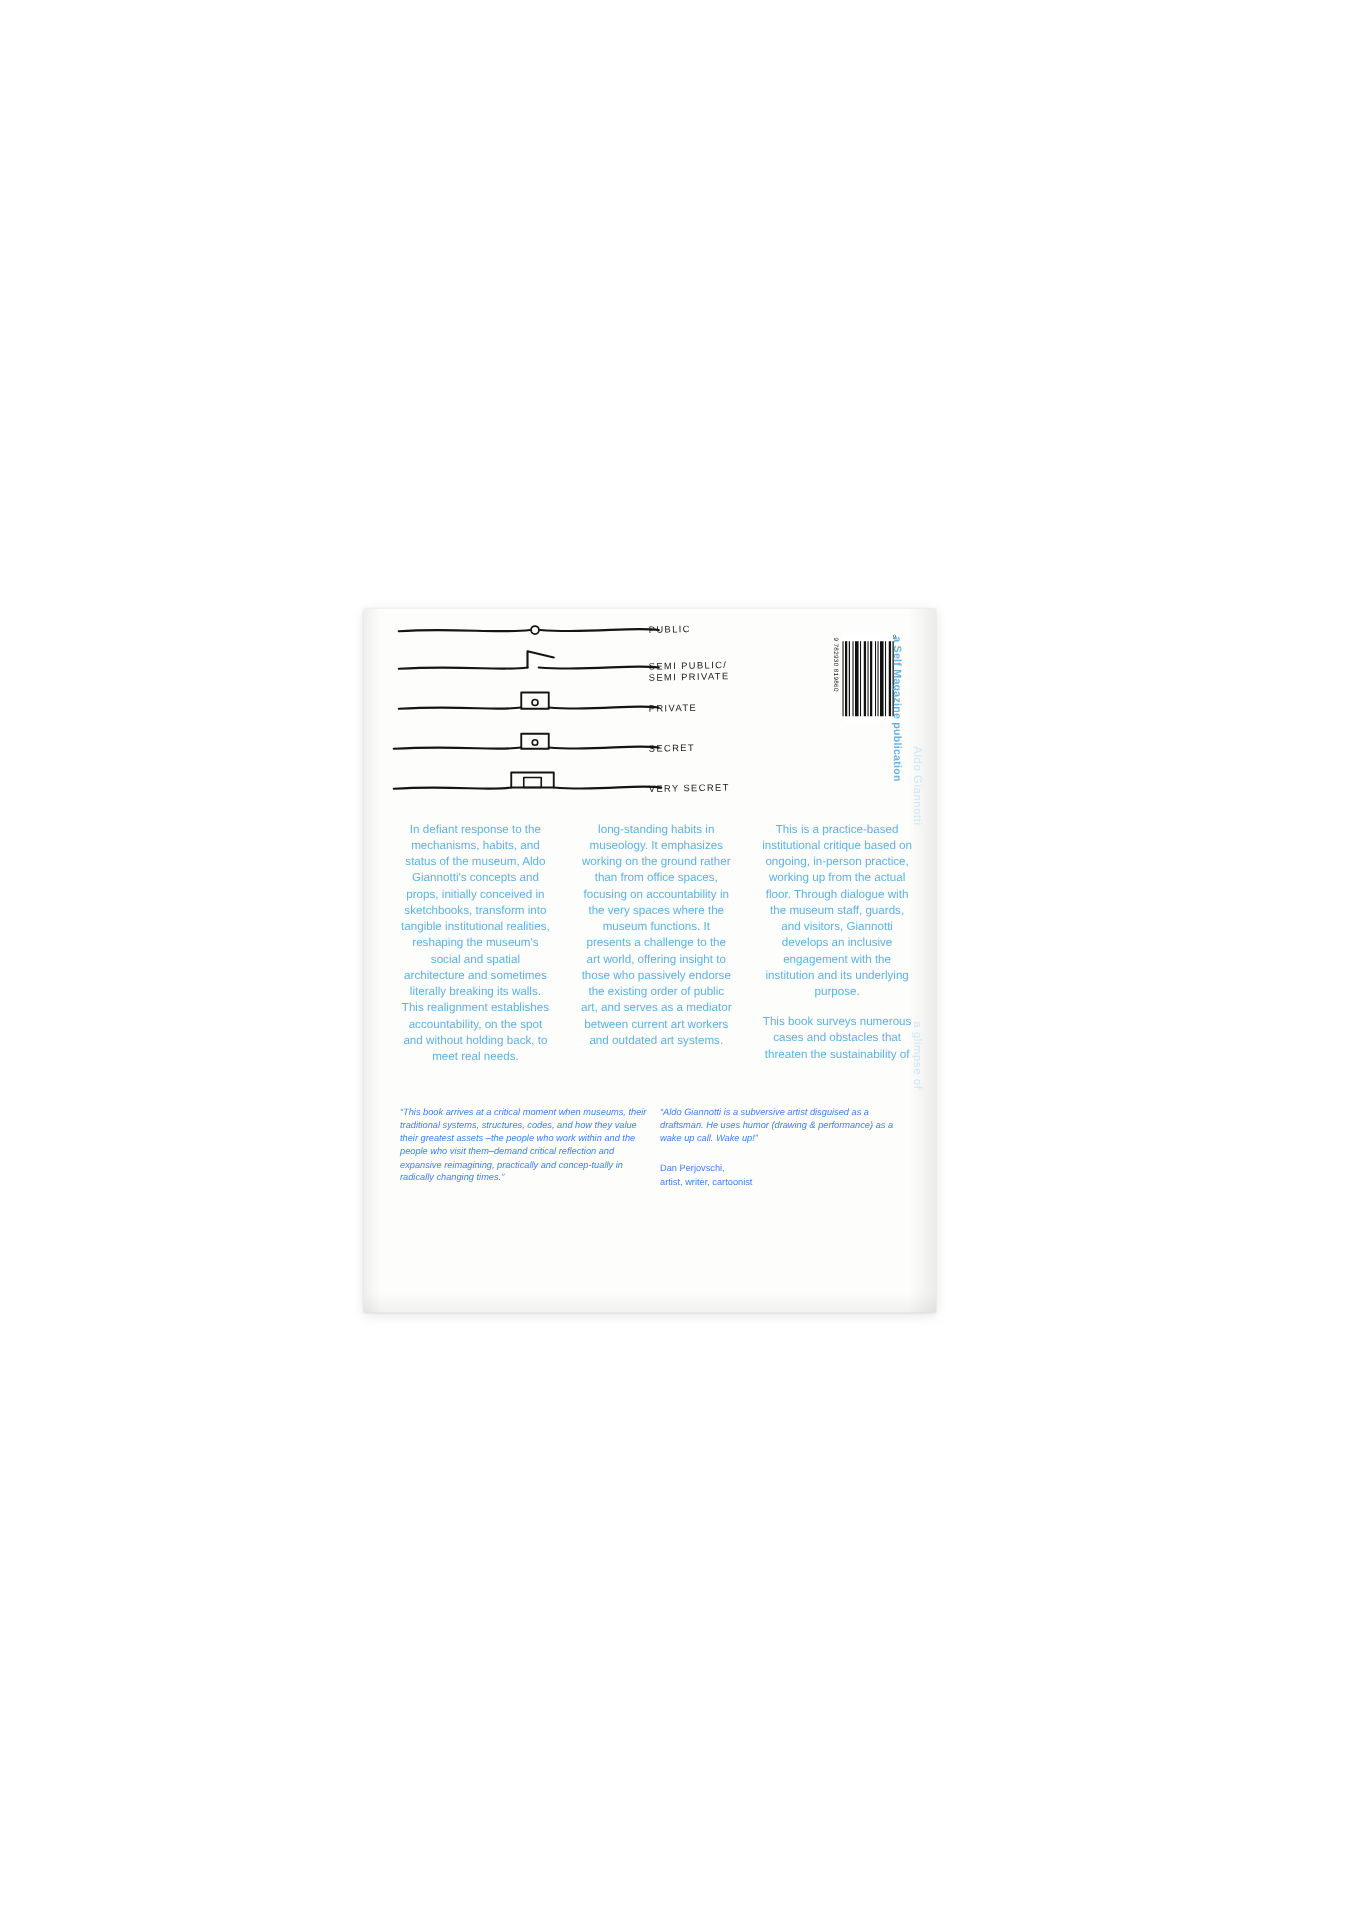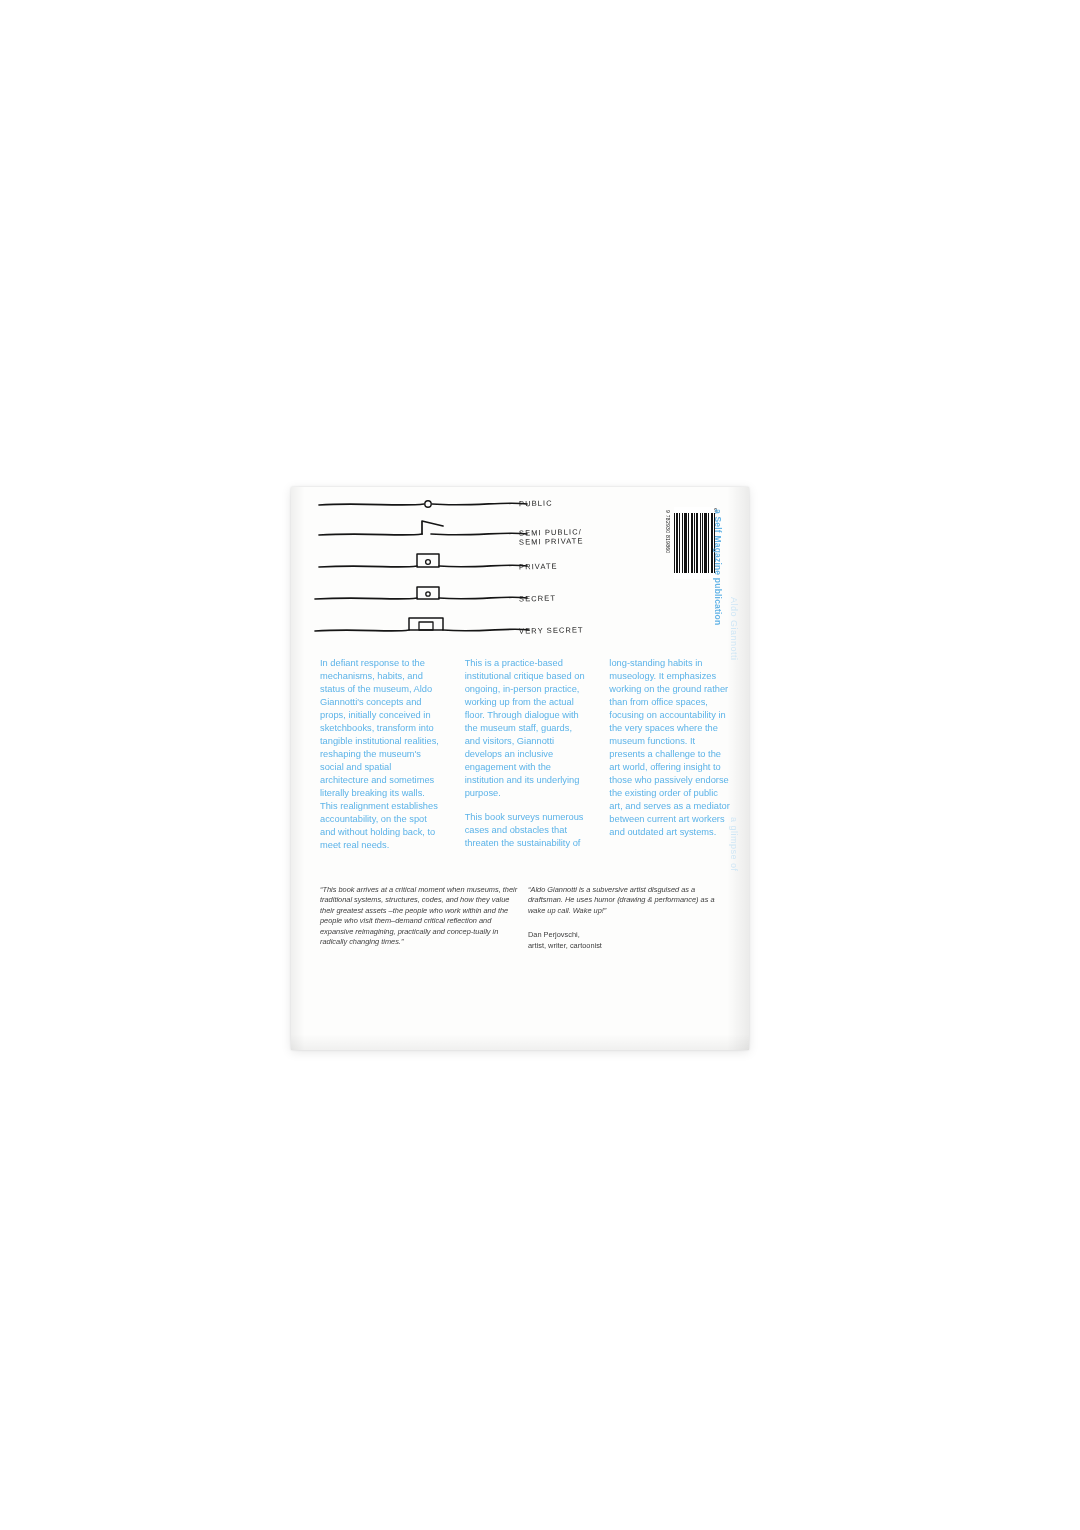--- a/index.html
+++ b/index.html
@@ -128,33 +128,34 @@
   #blurb-columns {
     position: absolute;
     left: 29px;
     top: 170px;
     width: 410px;
     display: flex;
     gap: 24px;
     color: #5cb3e8;
     font-size: 9.3px;
     line-height: 13.0px;
+    text-align: center;
   }
   .blurb-col { width: 131px; }
   .blurb-col p { margin: 0 0 11px 0; }
 
   
   #quotes-row {
     position: absolute;
     left: 29px;
     top: 398px;
     width: 410px;
     display: flex;
     gap: 8px;
-    color: #404040;
+    color: #3b82f6;
   }
   .quote-col { width: 200px; }
   .quote-text {
     font-style: italic;
     font-size: 7.4px;
     line-height: 10.4px;
     margin: 0 0 14px 0;
   }
   .quote-attr {
     font-size: 7.4px;
@@ -246,25 +247,25 @@
   <div id="publisher-vertical">a Self Magazine publication</div>
 
   <div class="edge-faint" id="edge-faint-1">Aldo Giannotti</div>
   <div class="edge-faint" id="edge-faint-2">a glimpse of</div>
 
   <div id="blurb-columns">
     <div class="blurb-col">
       <p>In defiant response to the mechanisms, habits, and status of the museum, Aldo Giannotti's concepts and props, initially conceived in sketchbooks, transform into tangible institutional realities, reshaping the museum's social and spatial architecture and sometimes literally breaking its walls. This realignment establishes accountability, on the spot and without holding back, to meet real needs.</p>
     </div>
     <div class="blurb-col">
+      <p>long-standing habits in museology. It emphasizes working on the ground rather than from office spaces, focusing on accountability in the very spaces where the museum functions. It presents a challenge to the art world, offering insight to those who passively endorse the existing order of public art, and serves as a mediator between current art workers and outdated art systems.</p>
+    </div>
+    <div class="blurb-col">
       <p>This is a practice-based institutional critique based on ongoing, in-person practice, working up from the actual floor. Through dialogue with the museum staff, guards, and visitors, Giannotti develops an inclusive engagement with the institution and its underlying purpose.</p>
       <p>This book surveys numerous cases and obstacles that threaten the sustainability of</p>
-    </div>
-    <div class="blurb-col">
-      <p>long-standing habits in museology. It emphasizes working on the ground rather than from office spaces, focusing on accountability in the very spaces where the museum functions. It presents a challenge to the art world, offering insight to those who passively endorse the existing order of public art, and serves as a mediator between current art workers and outdated art systems.</p>
     </div>
   </div>
 
   <div id="quotes-row">
     <div class="quote-col">
       <p class="quote-text">“This book arrives at a critical moment when museums, their traditional systems, structures, codes, and how they value their greatest assets –the people who work within and the people who visit them–demand critical reflection and expansive reimagining, practically and concep-tually in radically changing times.”</p>
     </div>
     <div class="quote-col">
       <p class="quote-text">“Aldo Giannotti is a subversive artist disguised as a draftsman. He uses humor (drawing &amp; performance) as a wake up call. Wake up!”</p>
       <p class="quote-attr">Dan Perjovschi,<br>artist, writer, cartoonist</p>

